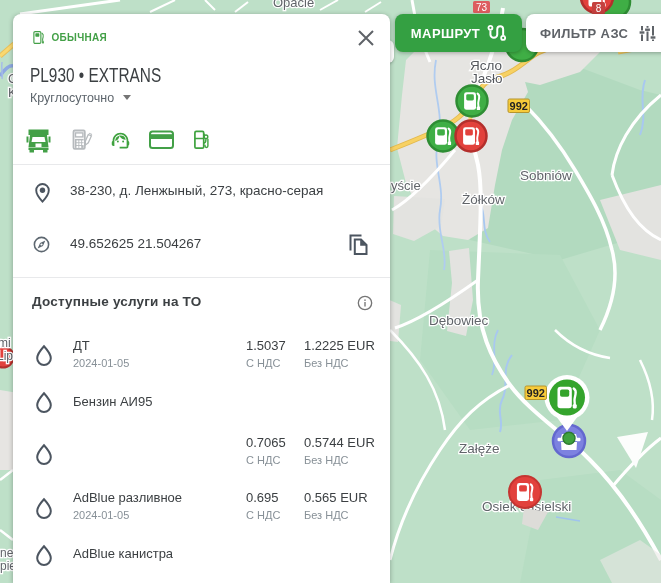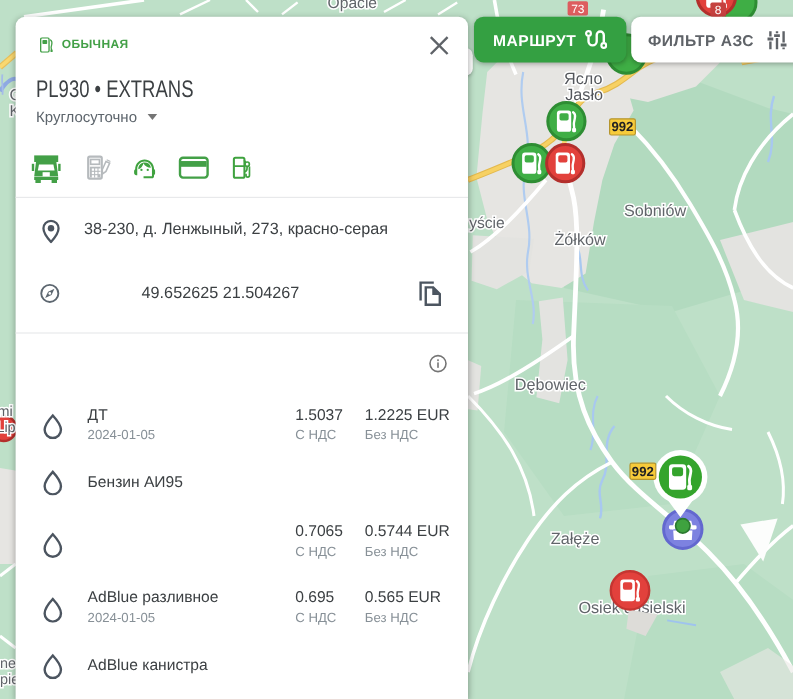--- a/index.html
+++ b/index.html
@@ -7,21 +7,21 @@
   #stage{position:relative;width:661px;height:583px;overflow:hidden;background:#fca5a5;}
   #map{position:absolute;left:0;top:0;}
   .panel{position:absolute;left:13px;top:14px;width:377px;height:569px;background:#fff;
     border-radius:8px 8px 0 0;box-shadow:0 1px 5px rgba(0,0,0,.3);}
   .abs{position:absolute;}
   .title{position:absolute;left:17px;top:50px;font-size:20px;color:#3c4043;transform:scaleX(.77);transform-origin:0 50%;white-space:nowrap;}
   .subt{position:absolute;left:17px;top:77px;font-size:12.5px;color:#5d656c;}
   .subt .car{display:inline-block;margin-left:9px;width:0;height:0;border-left:4.5px solid transparent;border-right:4.5px solid transparent;border-top:5px solid #757575;vertical-align:2px;}
   .divider{position:absolute;left:0;width:377px;height:1px;background:#e8e9eb;}
   .addr{position:absolute;left:57px;top:169px;font-size:13.5px;color:#3c4043;}
-  .coord{position:absolute;left:57px;top:221.5px;font-size:13.5px;color:#3c4043;margin-left:48px;}
+  .coord{position:absolute;left:57px;top:221.5px;font-size:13.5px;color:#3c4043;}
   .sect{position:absolute;left:19px;top:280px;font-size:13.5px;font-weight:bold;color:#3c4043;letter-spacing:.2px;}
   .nm{font-size:13px;color:#3c4043;line-height:15px;}
   .dt{font-size:11px;color:#879097;line-height:13px;margin-top:4px;}
   .nmcol{position:absolute;left:60px;}
   .c1{position:absolute;left:233px;}
   .c2{position:absolute;left:291px;}
   .drop{position:absolute;left:21.5px;}
 </style>
 </head>
 <body>
@@ -267,20 +267,21 @@
   </svg>
   <div class="coord">49.652625 21.504267</div>
   <svg class="abs" style="left:334px;top:219px" width="22" height="24" viewBox="0 0 22 24">
     <path d="M14.5 2.5 H3.5 V17.5" fill="none" stroke="#4c5560" stroke-width="2"></path>
     <path d="M7.8 6.5 H14 L19.5 12 V21 H7.8 Z" fill="none" stroke="#4c5560" stroke-width="2"></path>
     <path d="M13.2 6.5 L19.5 12.8 H13.2 Z" fill="#4c5560"></path>
   </svg>
 
   <div class="divider" style="top:263px"></div>
 
+  <div class="sect">Доступные услуги на ТО</div>
   <svg class="abs" style="left:344px;top:281px" width="16" height="16" viewBox="0 0 24 24">
     <circle cx="12" cy="12" r="10" fill="none" stroke="#757575" stroke-width="2"></circle>
     <rect x="11" y="10.5" width="2" height="6.8" fill="#757575"></rect>
     <rect x="11" y="6.6" width="2" height="2.3" fill="#757575"></rect>
   </svg>
 
   <svg class="drop" style="top:330px" width="18" height="22" viewBox="0 0 18 22">
     <path d="M9 2.2 C 9 2.2 2.2 9.6 2.2 14.2 A 6.8 6.8 0 0 0 15.8 14.2 C 15.8 9.6 9 2.2 9 2.2 Z" fill="none" stroke="#4c5560" stroke-width="2"></path>
   </svg>
   <div class="nmcol" style="top:324px">

